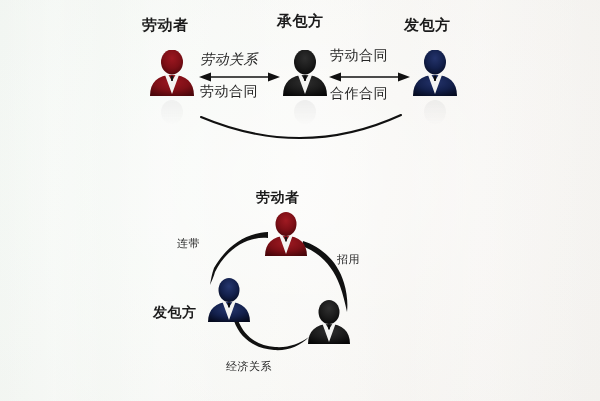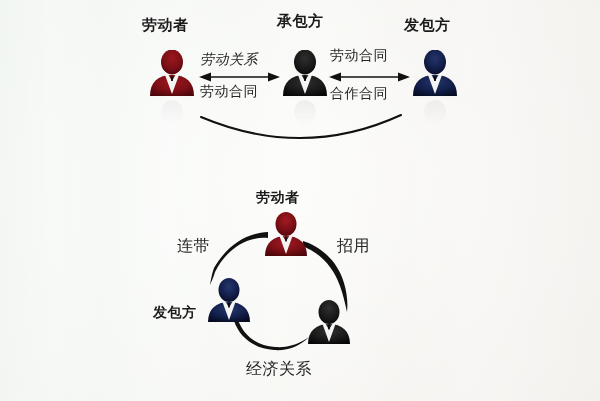--- a/index.html
+++ b/index.html
@@ -83,21 +83,21 @@
     font-size: 14px;
     letter-spacing: 0.5px;
     color: #262626;
   }
   .label.sub {
     font-weight: bold;
     font-size: 14px;
     letter-spacing: 0.5px;
   }
   .label.small {
-    font-size: 16px;
+    font-size: 11px;
     letter-spacing: 0.5px;
     color: #262626;
     text-align: right;
   }
 
   .figure {
     position: absolute;
   }
   .figure svg { display: block; }
 </style>
@@ -293,18 +293,18 @@
 
     <div class="label rel" style="left:330px; top:86px;">合作合同</div>
 
     <div class="label sub" style="left:256px; top:190px;">劳动者</div>
 
     <div class="label sub" style="left:153px; top:305px;">发包方</div>
 
 
     <div class="label small" style="left:177px; top:238px;">连带</div>
 
-    <div class="label small" style="left:337px; top:238px;">招用</div>
-
-    <div class="label small" style="left:226px; top:361px;margin-left:20px;">经济关系</div>
+    <div class="label small" style="left:337px; top:254px;">招用</div>
+
+    <div class="label small" style="left:226px; top:361px;">经济关系</div>
   </div>
 
 </div>
 
 </body></html>

